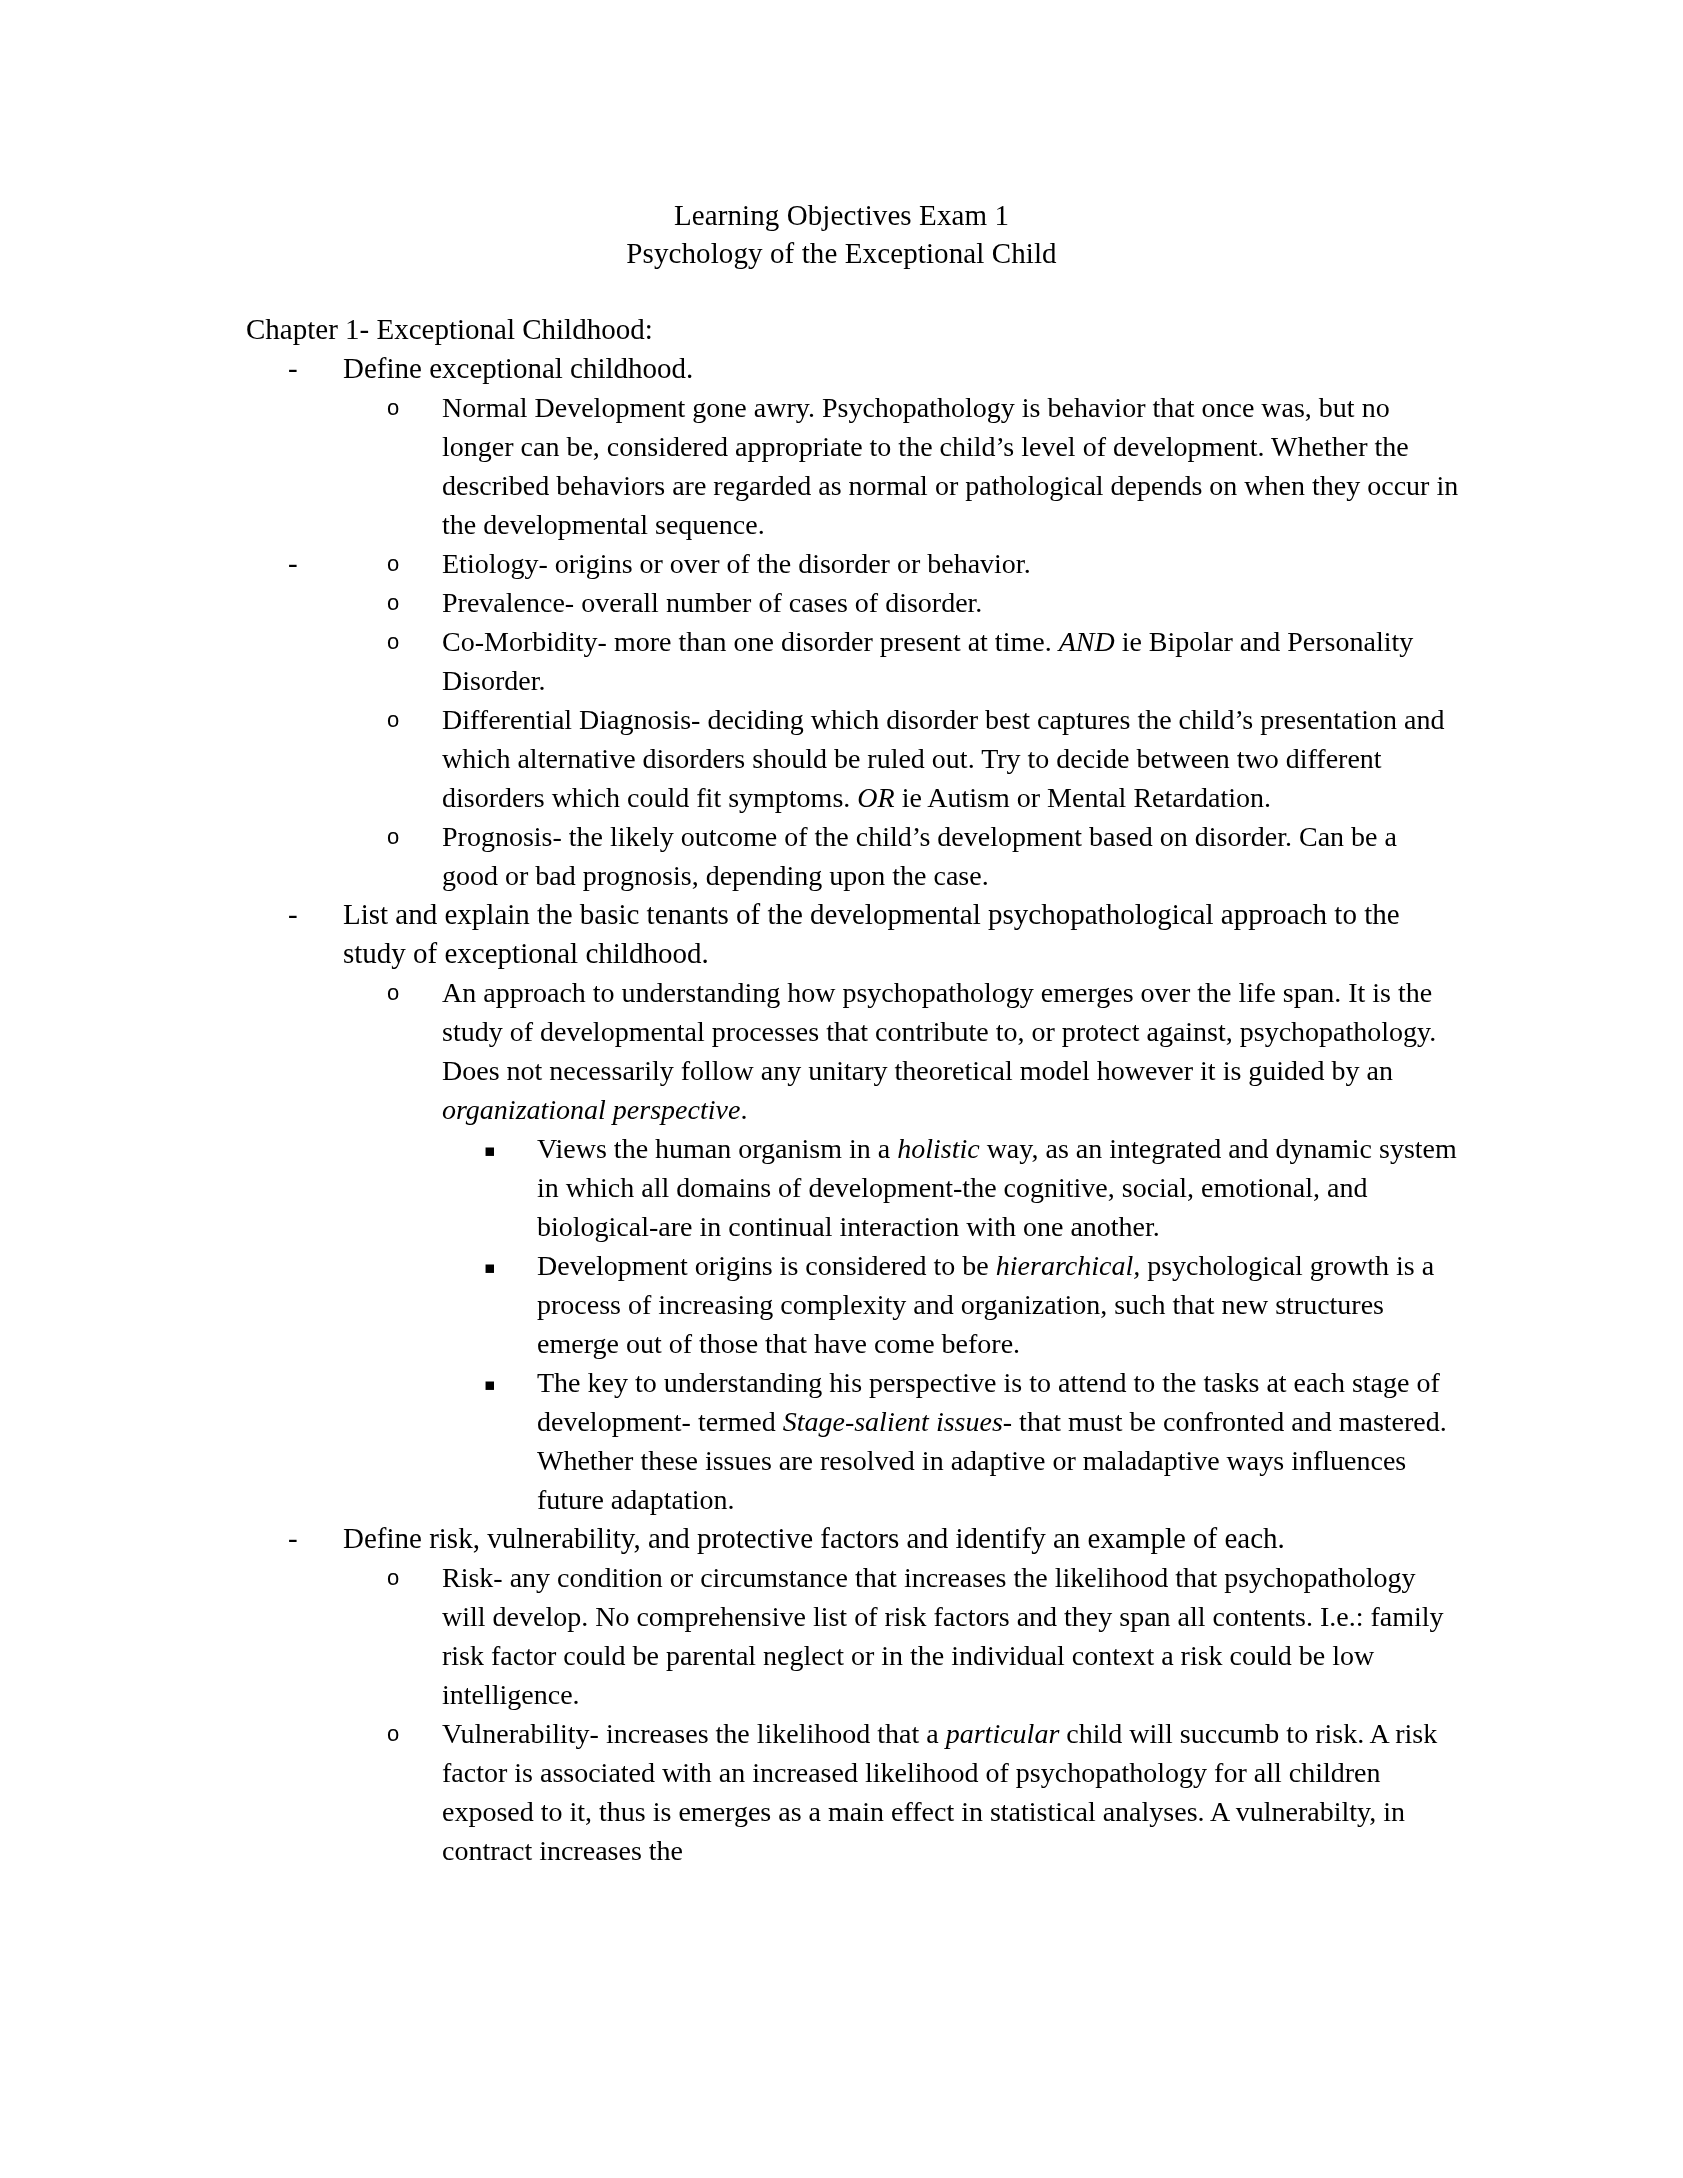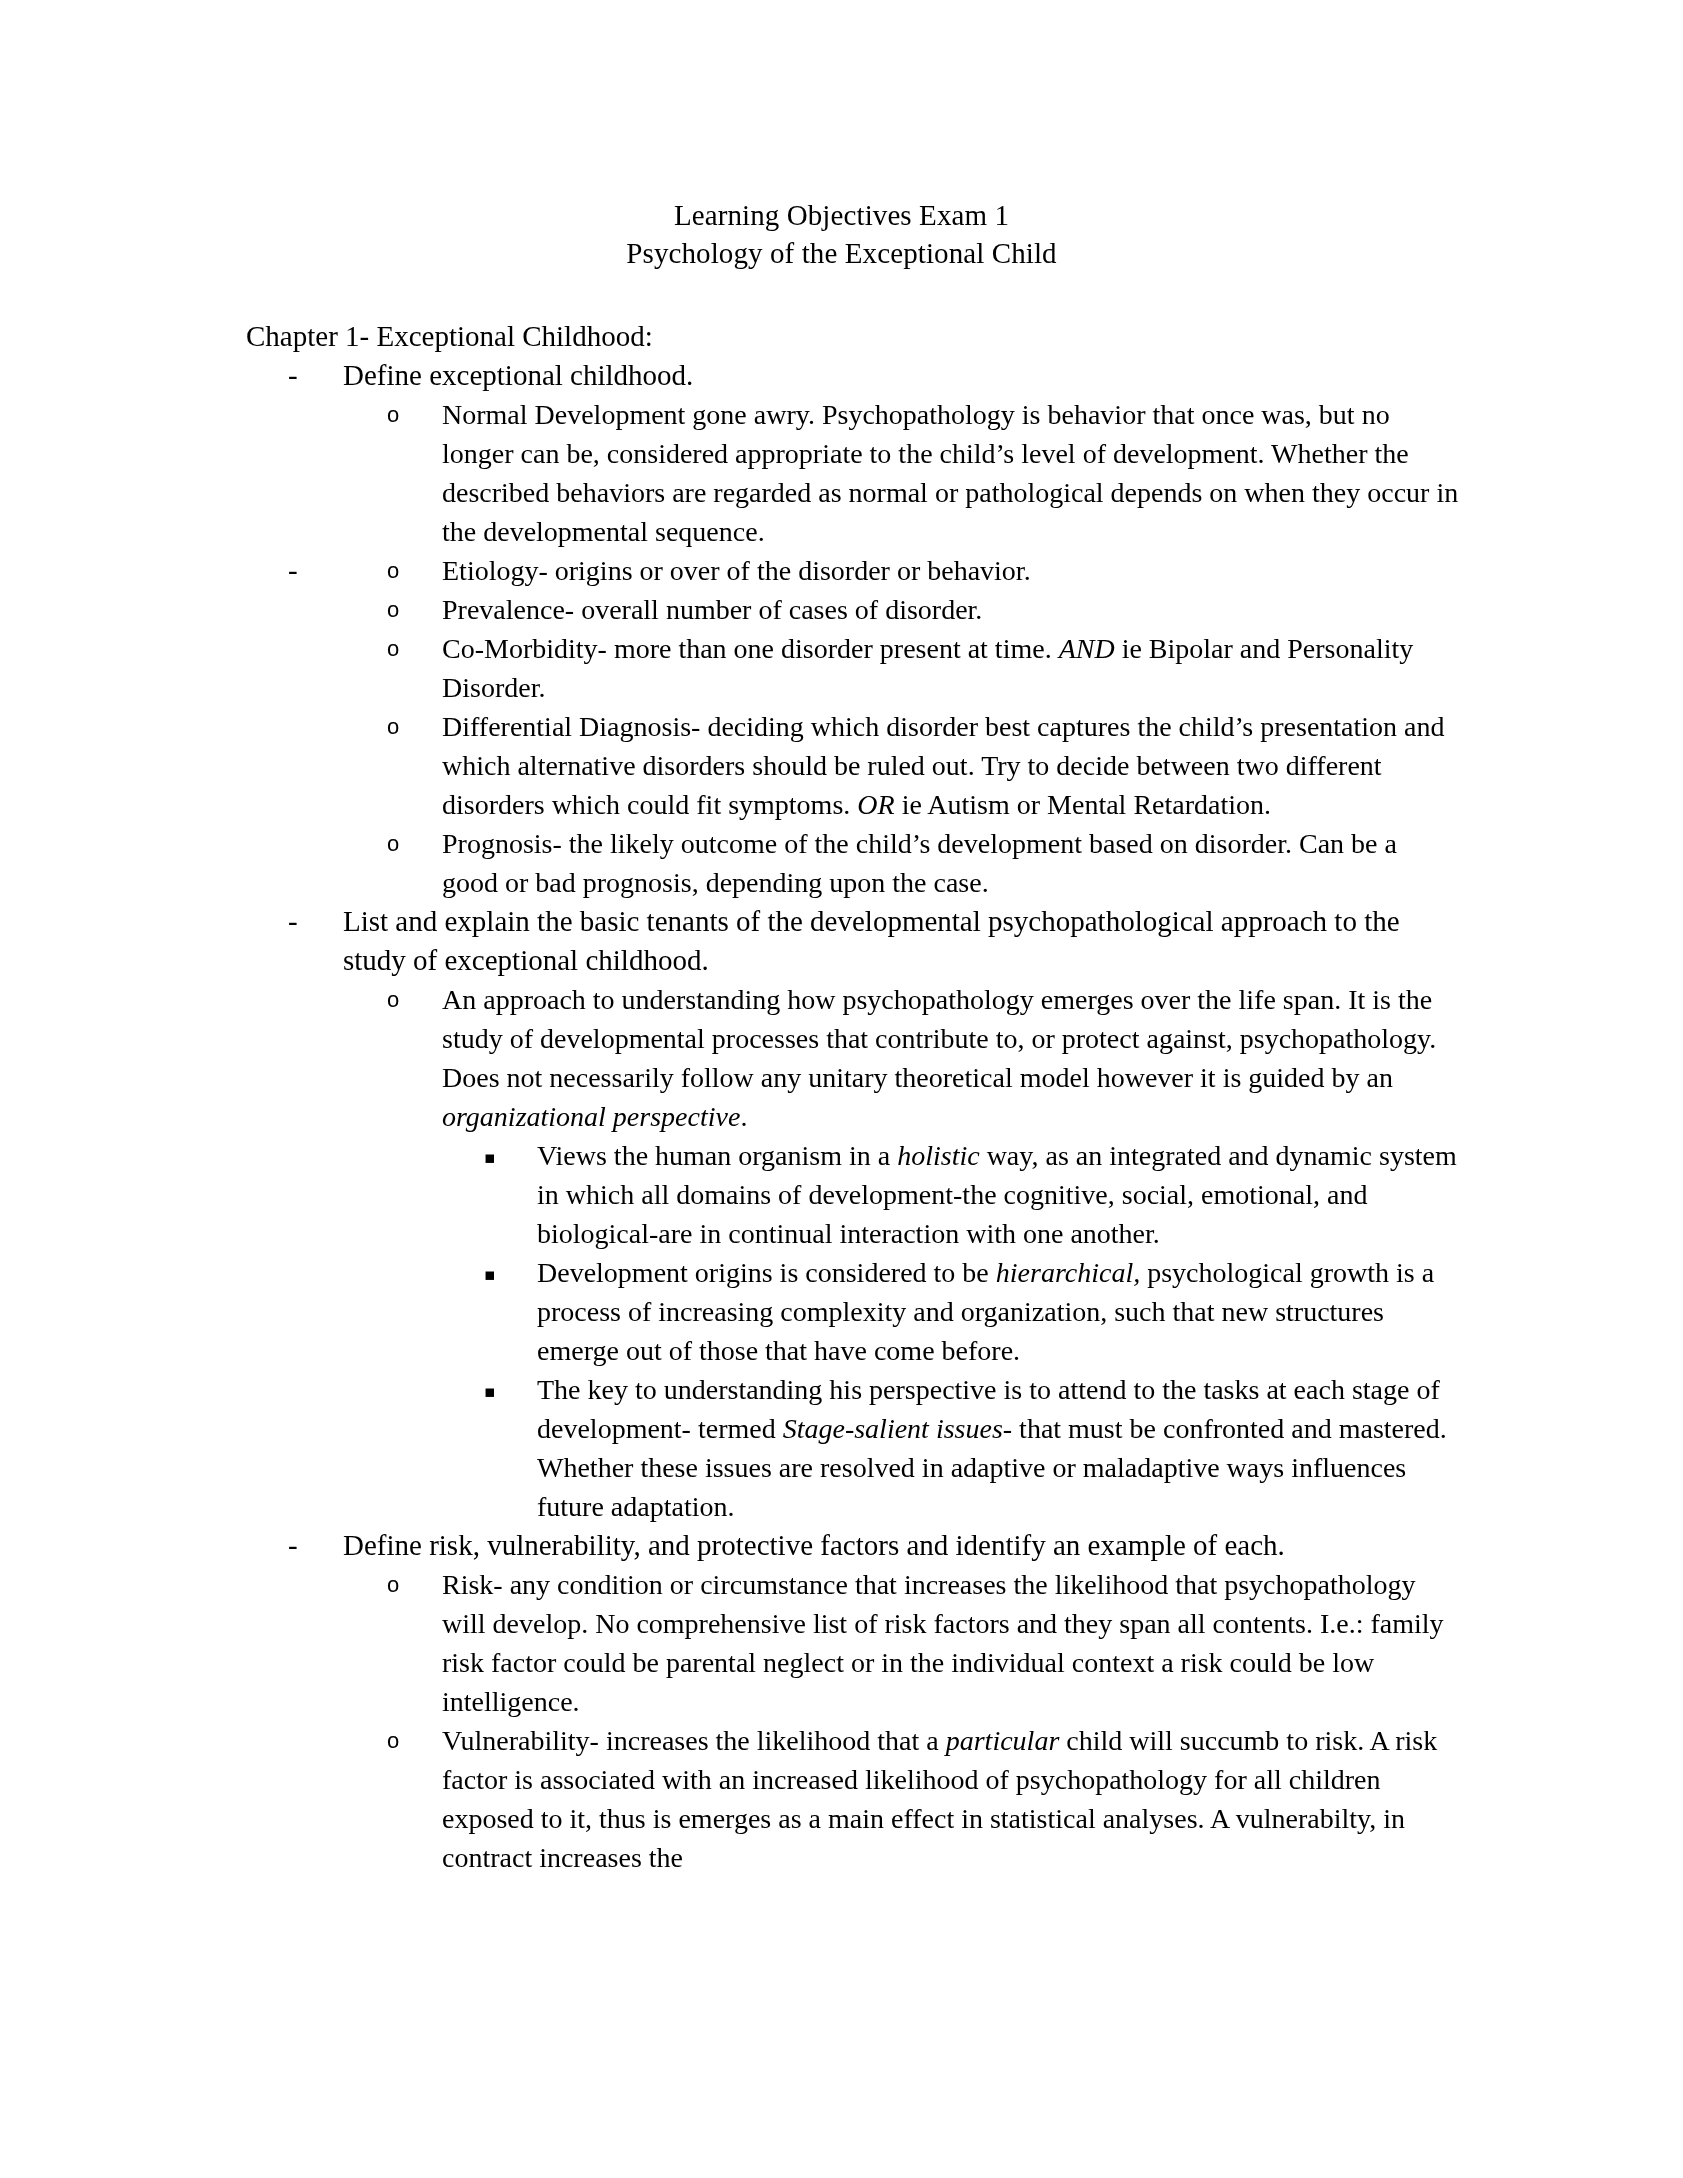--- a/index.html
+++ b/index.html
@@ -28,21 +28,21 @@
   }
   .title-block {
     position: absolute;
     left: 0;
     right: 0;
     top: 196px;
   }
   .body-block {
     position: absolute;
     left: 246px;
-    top: 316px;
+    top: 309px;
     width: 1213px;
   }
   .chapter-heading {
     font-size: 29px;
     line-height: 40px;
     margin: 0 0 0 0;
   }
   ul.lvl1 {
     list-style: none;
     margin: 0;

